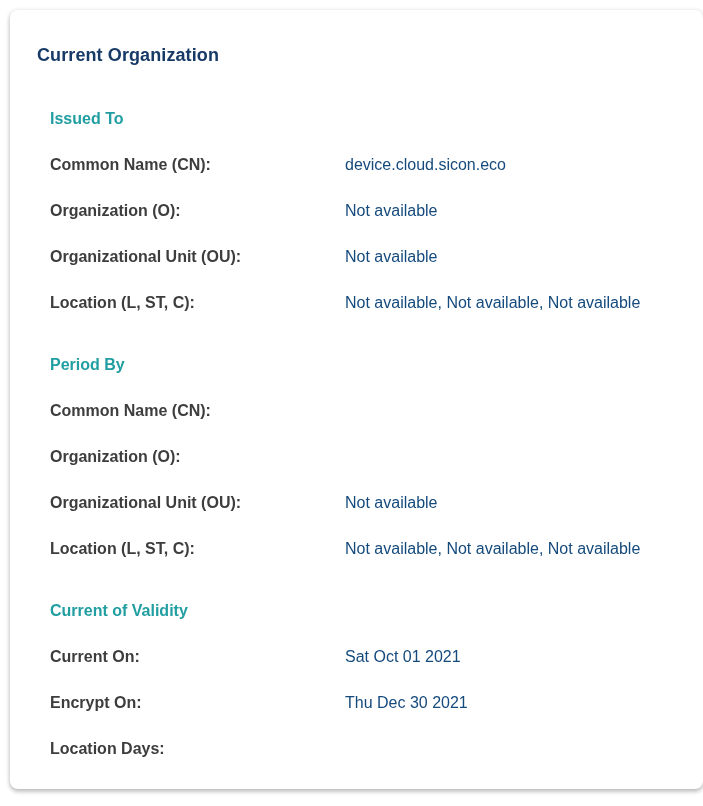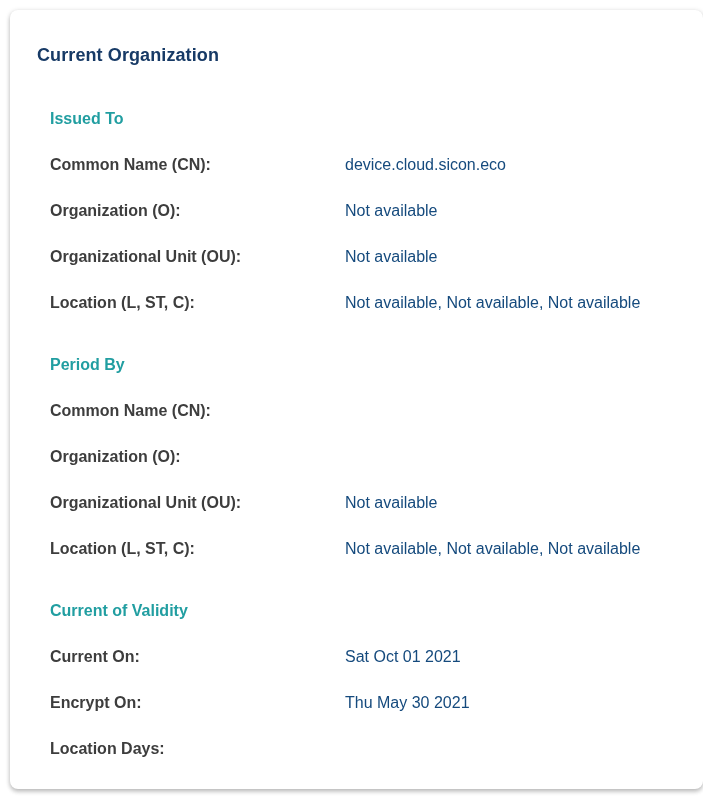--- a/index.html
+++ b/index.html
@@ -100,19 +100,19 @@
   </div>
 
   <div class="section">
     <h2 class="section-heading">Current of Validity</h2>
     <div class="row">
       <span class="field-label">Current On:</span>
       <span class="field-value">Sat Oct 01 2021</span>
     </div>
     <div class="row">
       <span class="field-label">Encrypt On:</span>
-      <span class="field-value">Thu May 30 2021</span>
+      <span class="field-value">Thu Dec 30 2021</span>
     </div>
     <div class="row">
       <span class="field-label">Location Days:</span>
     </div>
   </div>
 </div>
 
 </body></html>

